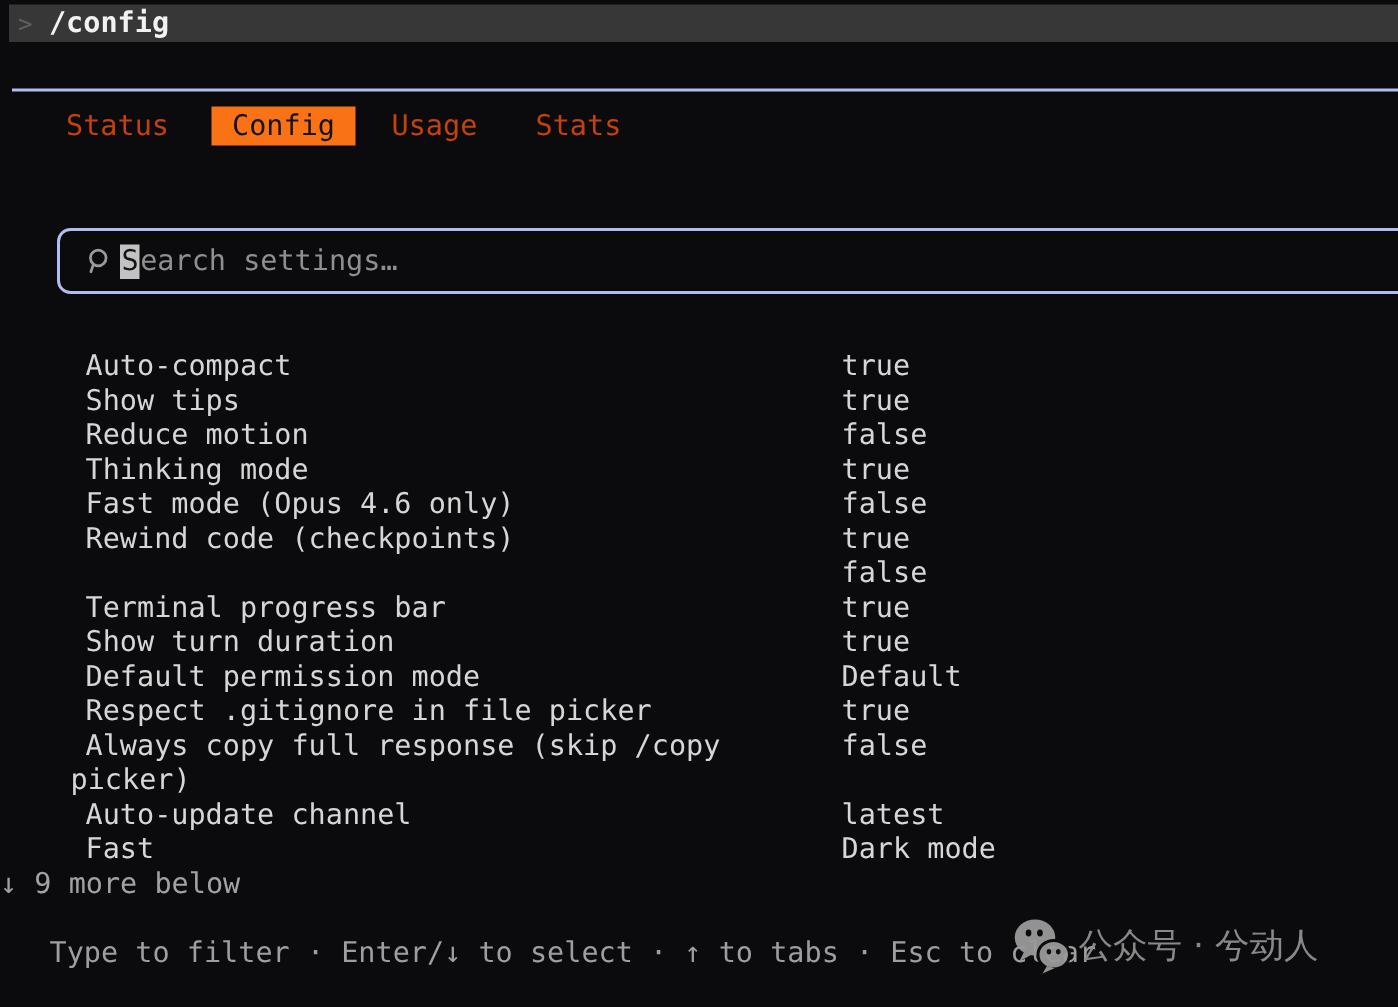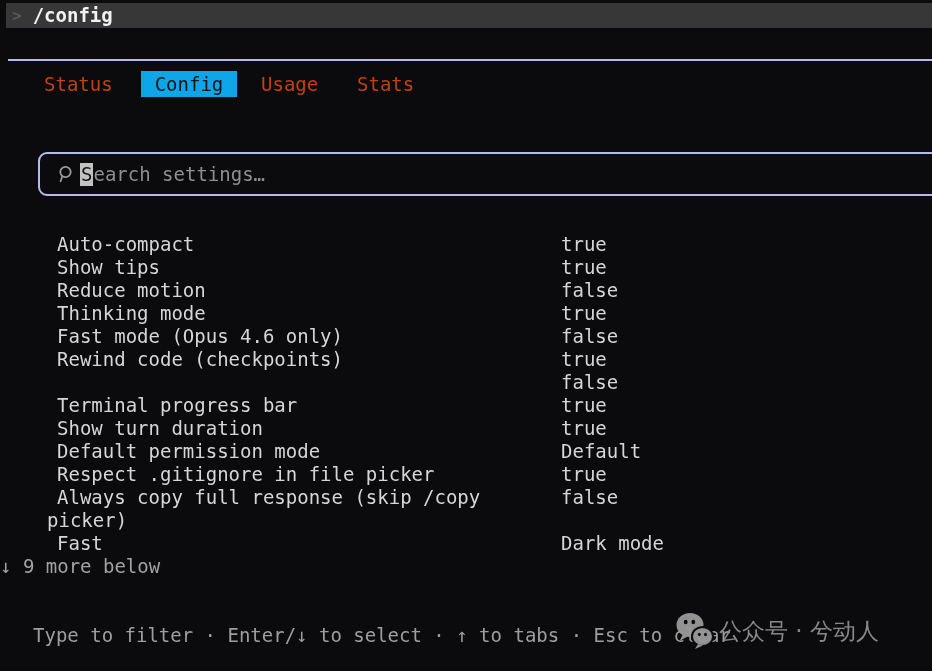--- a/index.html
+++ b/index.html
@@ -21,21 +21,21 @@
   
   .sep {
     position:absolute; left:8px; right:0; top:59px; height:2px;
     background:#b4bbef;
   }
 
   
   .tabs { position:absolute; left:0; right:0; top:71px; height:26px; }
   .tab { position:absolute; top:0; height:26px; line-height:26px; color:#c2410c; cursor:default; }
   .tab-status { left:44px; }
-  .tab-config { left:141px; width:96px; text-align:center; background:#0ea5e9; color:#141414; }
+  .tab-config { left:141px; width:96px; text-align:center; background:#f97316; color:#141414; }
   .tab-usage  { left:261px; }
   .tab-stats  { left:357px; }
 
   
   .searchbox {
     position:absolute; left:38px; right:-16px; top:152px; height:40px;
     border:2px solid #b4bbef; border-radius:9px;
     display:flex; align-items:center;
   }
   .searchbox .icon-wrap { margin-left:17px; display:flex; align-items:center; }
@@ -145,20 +145,24 @@
       <span class="svalue">true</span>
     </div>
     <div class="srow">
       <span class="slabel">Always copy full response (skip /copy</span>
       <span class="svalue">false</span>
     </div>
     <div class="srow cont">
       <span class="slabel">picker)</span>
     </div>
     <div class="srow">
+      <span class="slabel">Auto-update channel</span>
+      <span class="svalue">latest</span>
+    </div>
+    <div class="srow">
       <span class="slabel">Fast</span>
       <span class="svalue">Dark mode</span>
     </div>
     <div class="more">↓ 9 more below</div>
   </div>
 
   <div class="footer">Type to filter · Enter/↓ to select · ↑ to tabs · Esc to clear</div>
 
   <div class="watermark">
     <span class="wx">

